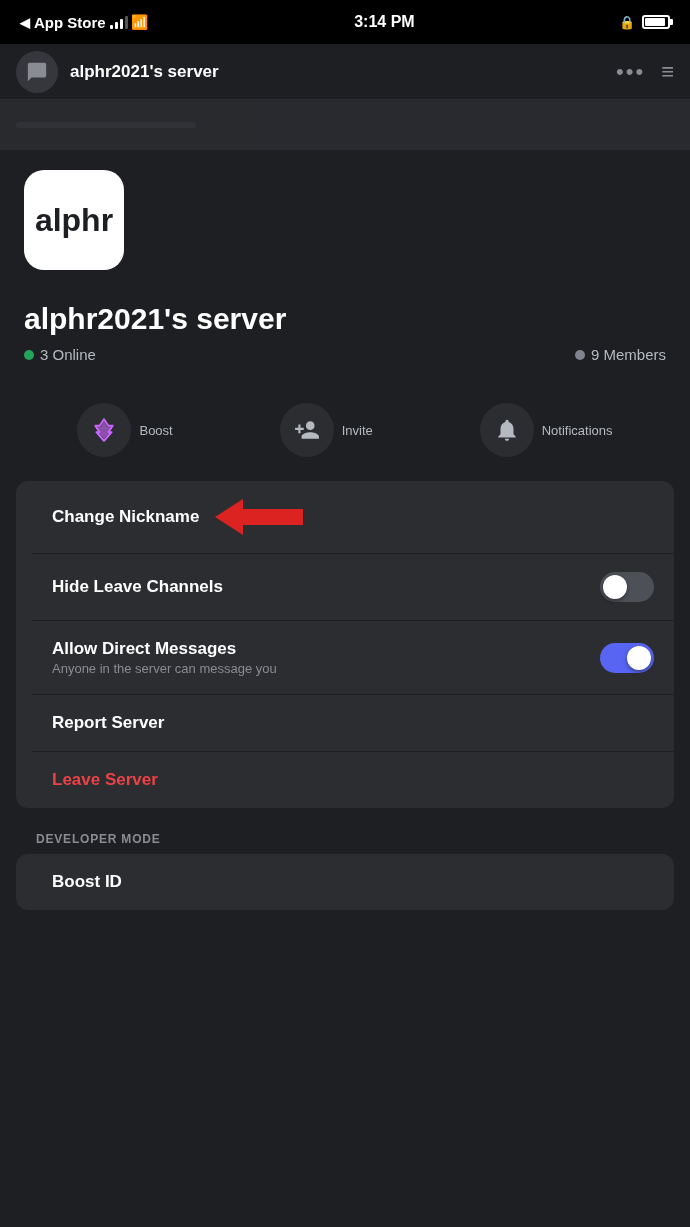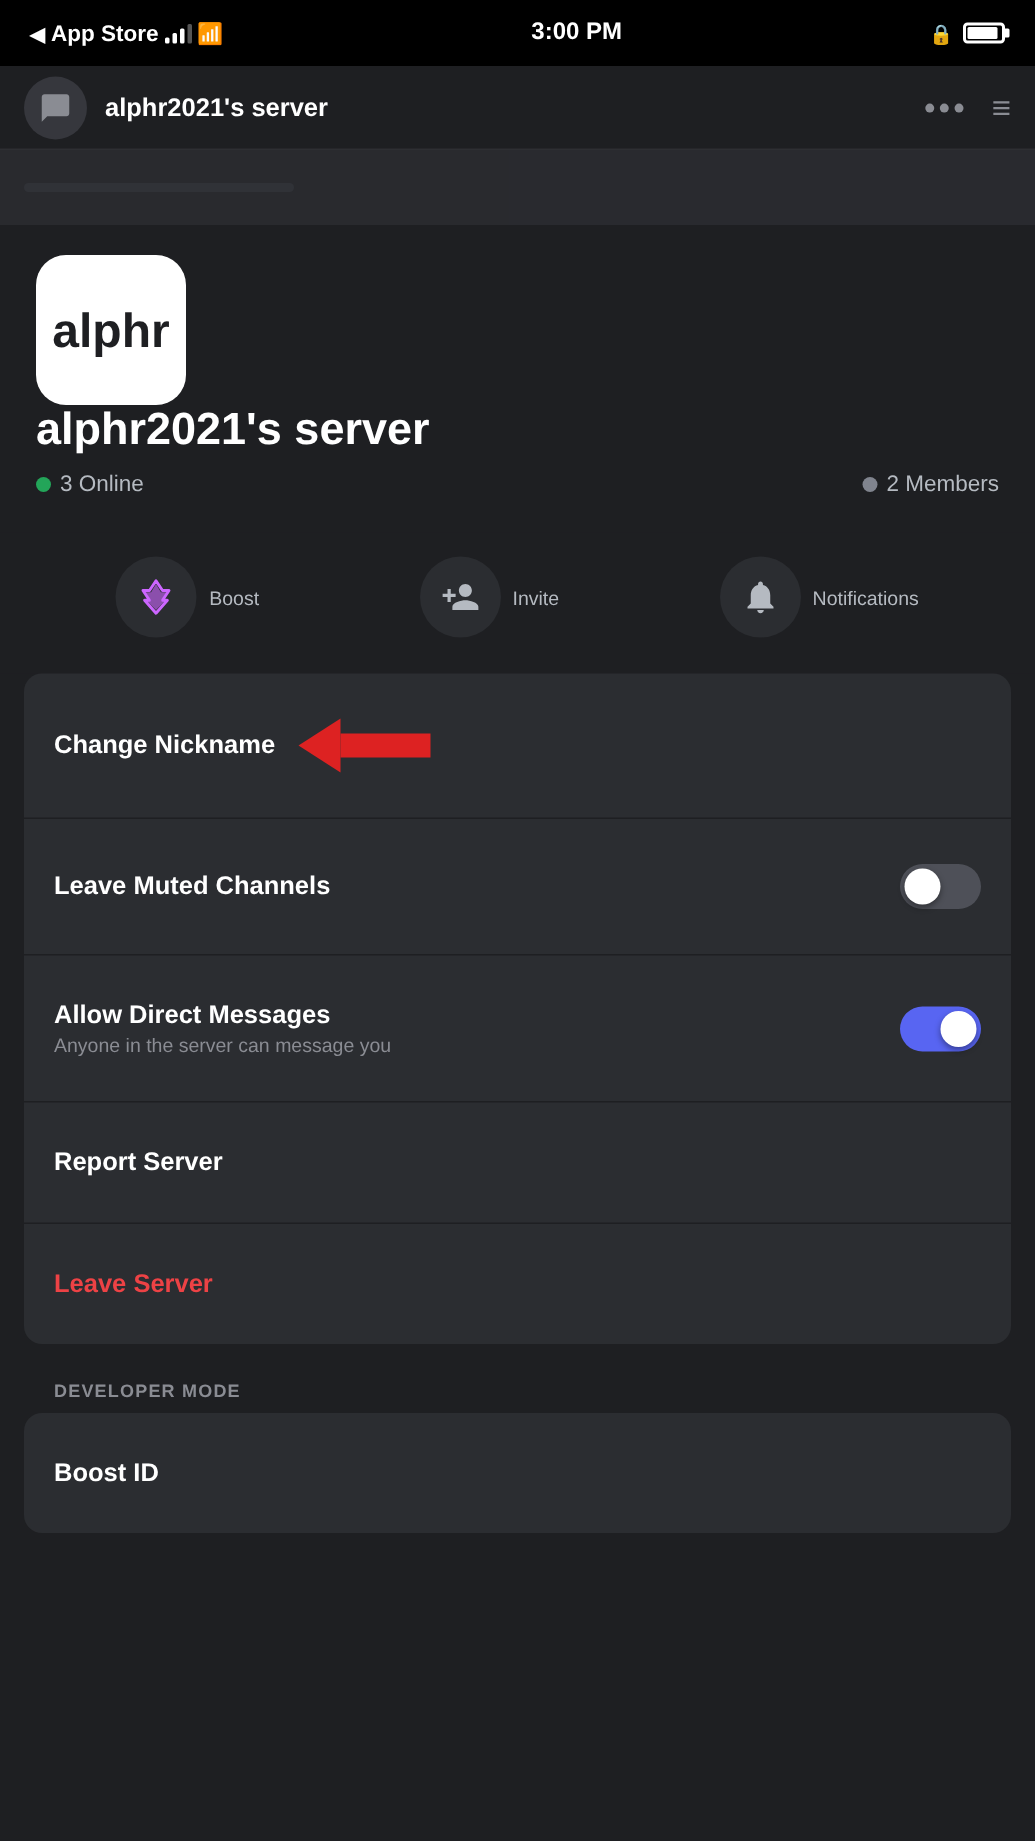--- a/index.html
+++ b/index.html
@@ -129,21 +129,21 @@
       padding: 20px 24px 24px;
     }
     .server-logo {
       width: 100px;
       height: 100px;
       background: #ffffff;
       border-radius: 20px;
       display: flex;
       align-items: center;
       justify-content: center;
-      margin-bottom: 0;
+      margin-bottom: 32px;
       overflow: hidden;
     }
     .server-logo-text {
       font-size: 32px;
       font-weight: 700;
       color: #1e1f22;
       font-family: -apple-system, Arial, sans-serif;
     }
     .server-name-title {
       font-size: 30px;
@@ -221,23 +221,24 @@
     .settings-card {
       background: #2b2d31;
       border-radius: 12px;
       overflow: hidden;
       margin-bottom: 24px;
     }
     .settings-row {
       display: flex;
       align-items: center;
       justify-content: space-between;
-      padding: 30px 20px;
+      padding: 18px 20px;
       border-bottom: 1px solid #1e1f22;
       cursor: pointer;
+      margin-left: 16px;
     }
     .settings-row:last-child {
       border-bottom: none;
       text-align: right;
     }
     .settings-row-text {
       font-size: 17px;
       font-weight: 600;
       color: #ffffff;
     }
@@ -341,21 +342,21 @@
     <span>App Store</span>
     <div class="signal-bars">
       <div class="signal-bar" style="height:4px;"></div>
       <div class="signal-bar" style="height:7px;"></div>
       <div class="signal-bar" style="height:10px;"></div>
       <div class="signal-bar" style="height:13px; background:#555;"></div>
     </div>
 
     <span style="font-size:14px;">📶</span>
   </div>
-  <div class="status-bar-center">3:00 PM</div>
+  <div class="status-bar-center">3:14 PM</div>
   <div class="status-bar-right">
     <span style="font-size:13px;">🔒</span>
     <div class="battery-icon">
       <div class="battery-fill"></div>
     </div>
   </div>
 </div>
 
 <div class="top-nav">
   <div class="server-icon-nav">
@@ -378,21 +379,21 @@
     <span class="server-logo-text">alphr</span>
   </div>
   <h1 class="server-name-title">alphr2021's server</h1>
   <div class="server-stats">
     <div class="stat-item">
       <div class="dot-online"></div>
       <span>3 Online</span>
     </div>
     <div class="stat-item">
       <div class="dot-members"></div>
-      <span>2 Members</span>
+      <span>9 Members</span>
     </div>
   </div>
 </div>
 
 <div class="action-buttons">
 
   <div class="action-btn">
     <div class="action-icon-circle">
       <svg class="boost-icon" viewBox="0 0 24 24">
         <path d="M12 2L8 8H4l4 6H5l7 8 7-8h-3l4-6h-4L12 2z" fill="none" stroke="#cc66ff" stroke-width="1.8" stroke-linejoin="round"></path>
@@ -430,21 +431,21 @@
 
         <div class="red-arrow">
           <div class="arrow-head"></div>
           <div class="arrow-body"></div>
         </div>
       </div>
     </div>
 
     <div class="settings-row">
       <div class="settings-row-left">
-        <span class="settings-row-text">Leave Muted Channels</span>
+        <span class="settings-row-text">Hide Leave Channels</span>
       </div>
       <div class="toggle-container off">
         <div class="toggle-knob"></div>
       </div>
     </div>
 
     <div class="settings-row">
       <div class="settings-row-left">
         <div class="settings-row-text">Allow Direct Messages</div>
         <div class="settings-row-sub">Anyone in the server can message you</div>

